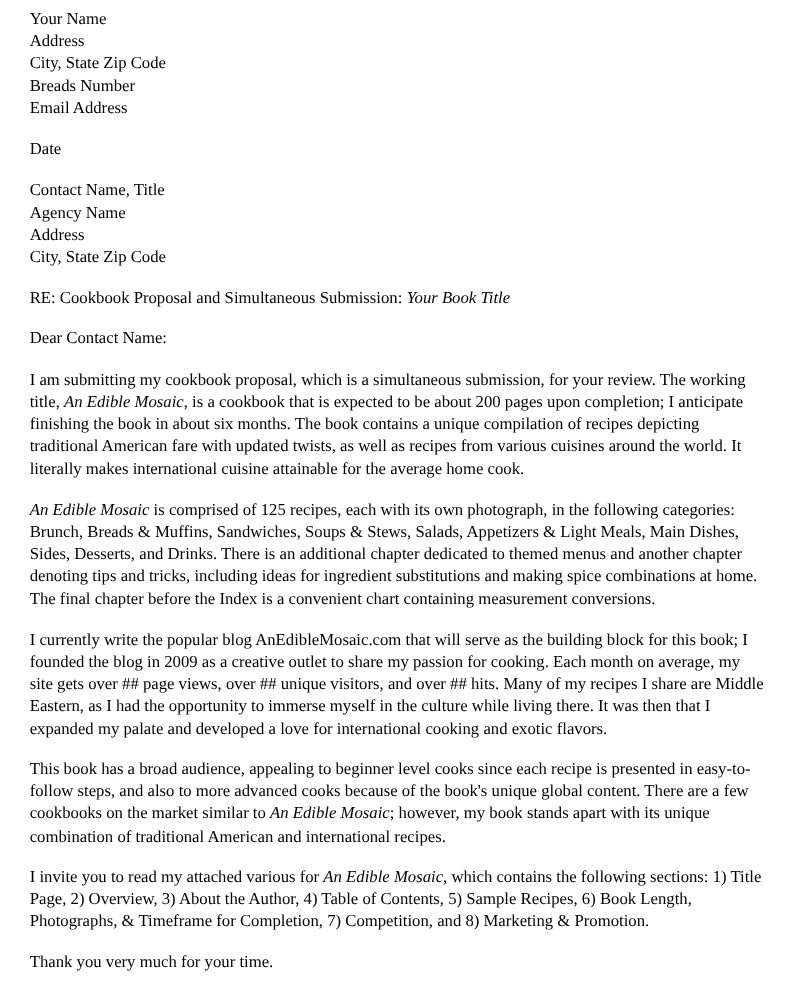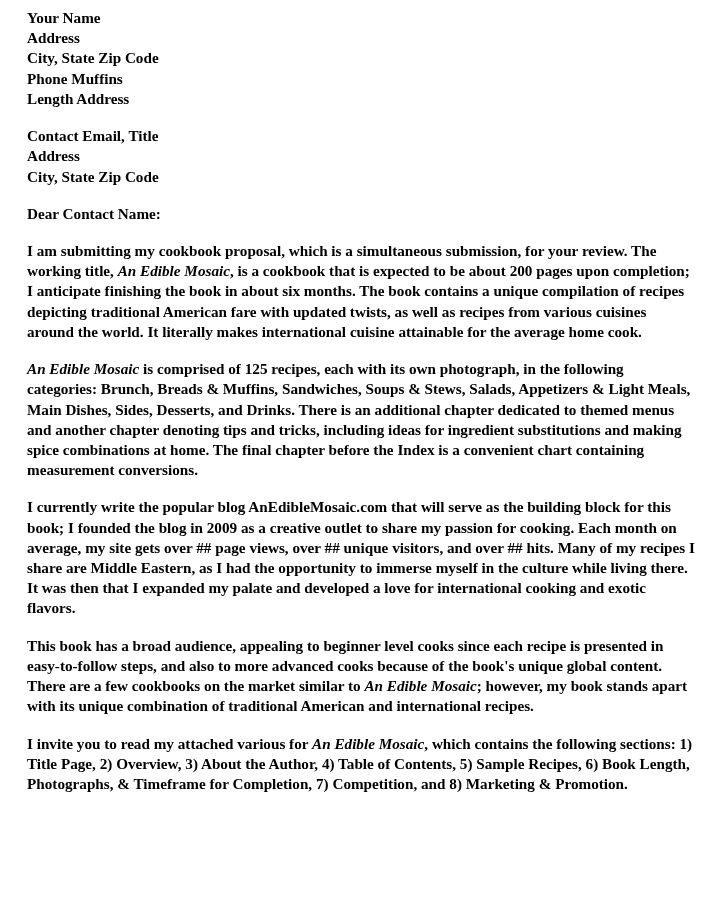--- a/index.html
+++ b/index.html
@@ -15,21 +15,20 @@
     font-size: 15.2px;
     line-height: 1.33;
     overflow: hidden;
   }
   .page {
     box-sizing: border-box;
     width: 723px;
     height: 910px;
     padding: 8px 28px 0 27px;
     background: #ffffff;
-    font-weight: bold;
   }
   .block {
     margin: 0 0 17px 0;
   }
   .line {
     margin: 0;
     padding: 0;
     white-space: pre-wrap;
   }
   .para {
@@ -52,38 +51,44 @@
 </style>
 </head>
 <body>
 
 <div class="page">
 
   <div class="block">
     <p class="line">Your Name</p>
     <p class="line">Address</p>
     <p class="line">City, State Zip Code</p>
-    <p class="line">Phone Muffins</p>
-    <p class="line">Length Address</p>
+    <p class="line">Breads Number</p>
+    <p class="line">Email Address</p>
   </div>
 
+  <div class="block">
+    <p class="line">Date</p>
+  </div>
 
   <div class="block">
-    <p class="line">Contact Email, Title</p>
+    <p class="line">Contact Name, Title</p>
+    <p class="line">Agency Name</p>
     <p class="line">Address</p>
     <p class="line">City, State Zip Code</p>
   </div>
 
+  <p class="re-line"><span>RE:  Cookbook Proposal and Simultaneous Submission:</span><span class="re-title">Your Book Title</span></p>
 
   <p class="para">Dear Contact Name:</p>
 
   <p class="para"><span>I am submitting my cookbook proposal, which is a simultaneous submission, for your review. The working title, </span><span class="ital">An Edible Mosaic</span><span>, is a cookbook that is expected to be about 200 pages upon completion; I anticipate finishing the book in about six months. The book contains a unique compilation of recipes depicting traditional American fare with updated twists, as well as recipes from various cuisines around the world. It literally makes international cuisine attainable for the average home cook.</span></p>
 
   <p class="para"><span class="ital">An Edible Mosaic</span><span> is comprised of 125 recipes, each with its own photograph, in the following categories: Brunch, Breads &amp; Muffins, Sandwiches, Soups &amp; Stews, Salads, Appetizers &amp; Light Meals, Main Dishes, Sides, Desserts, and Drinks. There is an additional chapter dedicated to themed menus and another chapter denoting tips and tricks, including ideas for ingredient substitutions and making spice combinations at home. The final chapter before the Index is a convenient chart containing measurement conversions.</span></p>
 
   <p class="para">I currently write the popular blog AnEdibleMosaic.com that will serve as the building block for this book; I founded the blog in 2009 as a creative outlet to share my passion for cooking. Each month on average, my site gets over ## page views, over ## unique visitors, and over ## hits. Many of my recipes I share are Middle Eastern, as I had the opportunity to immerse myself in the culture while living there. It was then that I expanded my palate and developed a love for international cooking and exotic flavors.</p>
 
   <p class="para"><span>This book has a broad audience, appealing to beginner level cooks since each recipe is presented in easy-to-follow steps, and also to more advanced cooks because of the book's unique global content. There are a few cookbooks on the market similar to </span><span class="ital">An Edible Mosaic</span><span>; however, my book stands apart with its unique combination of traditional American and international recipes.</span></p>
 
   <p class="para"><span>I invite you to read my attached various for </span><span class="ital">An Edible Mosaic</span><span>, which contains the following sections:  1) Title Page, 2) Overview, 3) About the Author, 4) Table of Contents, 5) Sample Recipes, 6) Book Length, Photographs, &amp; Timeframe for Completion, 7) Competition, and 8) Marketing &amp; Promotion.</span></p>
 
+  <p class="para">Thank you very much for your time.</p>
 
 </div>
 
 </body></html>

